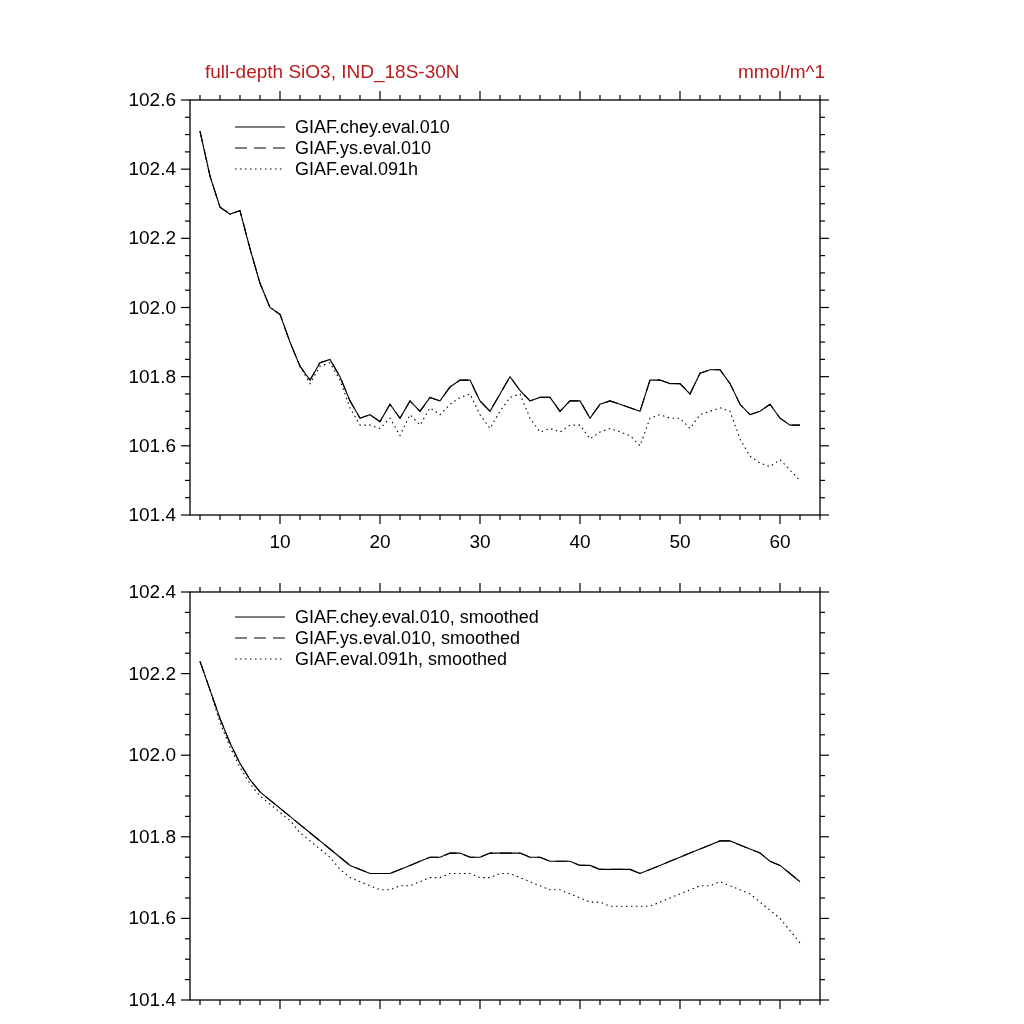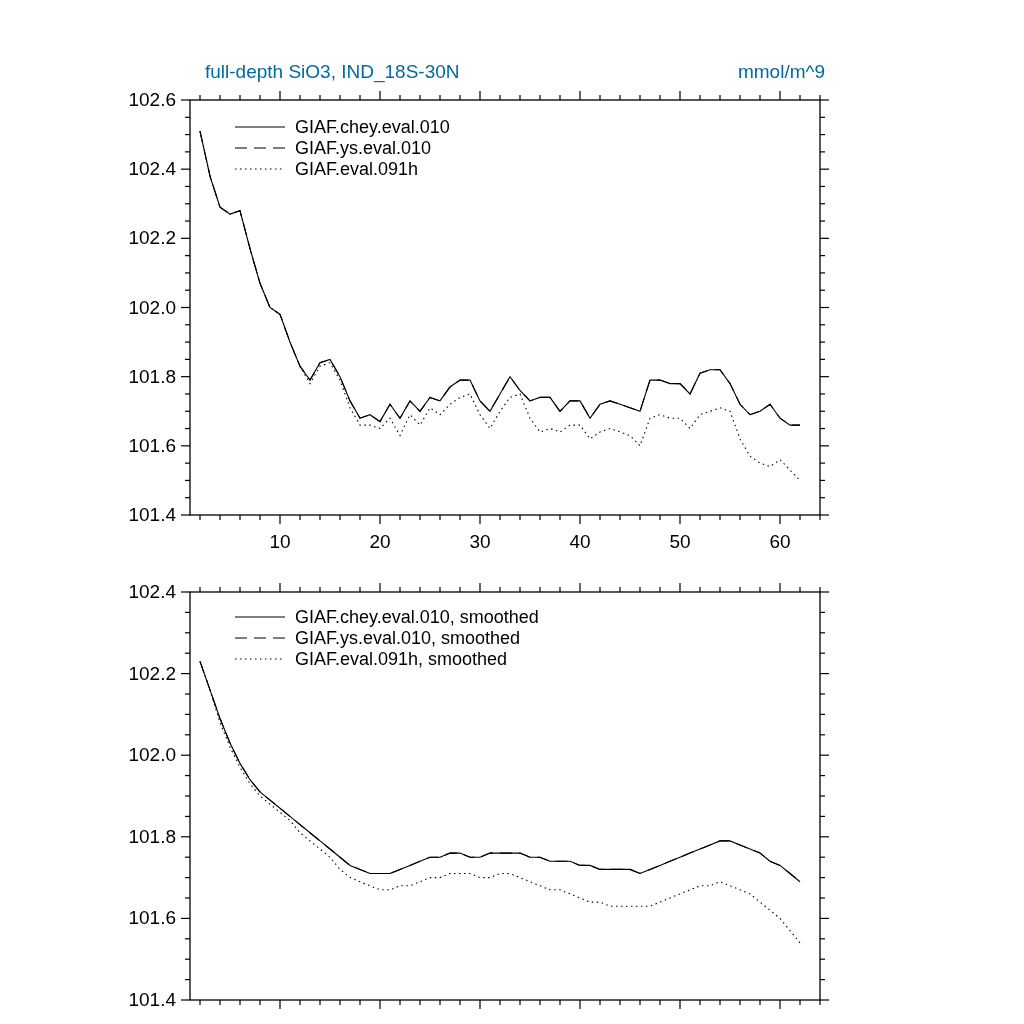--- a/index.html
+++ b/index.html
@@ -1,30 +1,30 @@
 <!DOCTYPE html>
 <html><head>
 <meta charset="utf-8">
 <style>
   html,body{margin:0;padding:0;background:#ffffff;}
   #screen{
     position:relative;width:1024px;height:1024px;background:#ffffff;
-    font-family:"Liberation Sans",sans-serif;color:#0369a1;overflow:hidden;
+    font-family:"Liberation Sans",sans-serif;color:#b91c1c;overflow:hidden;
   }
   .chart-title{position:absolute;left:205px;top:61px;font-size:19px;white-space:nowrap;}
   .chart-units{position:absolute;left:620px;top:61px;width:205px;text-align:right;font-size:19px;white-space:nowrap;}
   svg{position:absolute;left:0;top:0;}
   svg text{font-family:"Liberation Sans",sans-serif;fill:#000;}
 </style>
 </head>
 <body>
 
 <div id="screen">
   <div class="chart-title">full-depth SiO3, IND_18S-30N</div>
-  <div class="chart-units">mmol/m^9</div>
+  <div class="chart-units">mmol/m^1</div>
   <svg id="charts-canvas" width="1024" height="1024" viewBox="0 0 1024 1024">
       <g>
         <rect x="190" y="100" width="630" height="415" fill="none" stroke="#000000" stroke-width="1.3"></rect>
         <g stroke="#000000" stroke-width="1.2">
           <line x1="280" y1="515" x2="280" y2="524"></line>
           <line x1="280" y1="100" x2="280" y2="91"></line>
           <line x1="380" y1="515" x2="380" y2="524"></line>
           <line x1="380" y1="100" x2="380" y2="91"></line>
           <line x1="480" y1="515" x2="480" y2="524"></line>
           <line x1="480" y1="100" x2="480" y2="91"></line>

